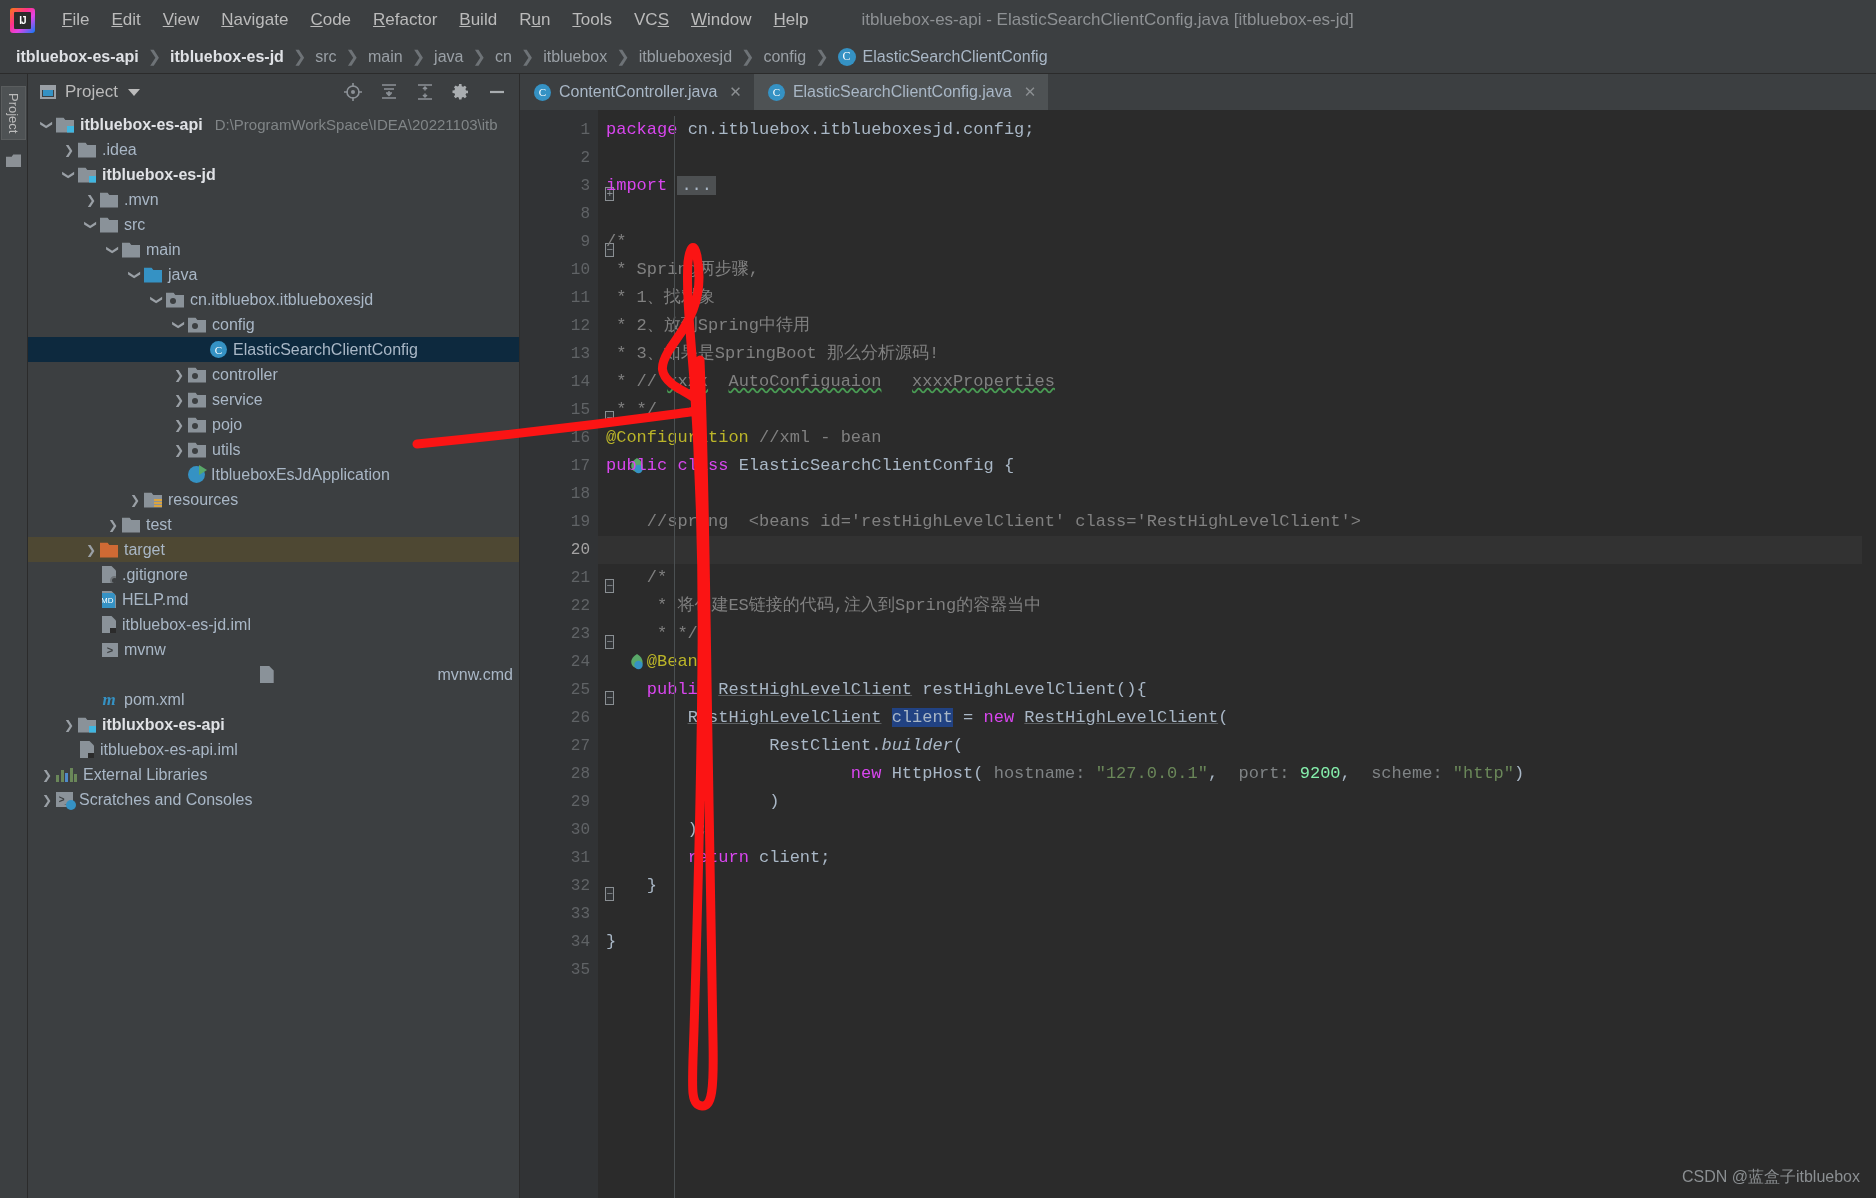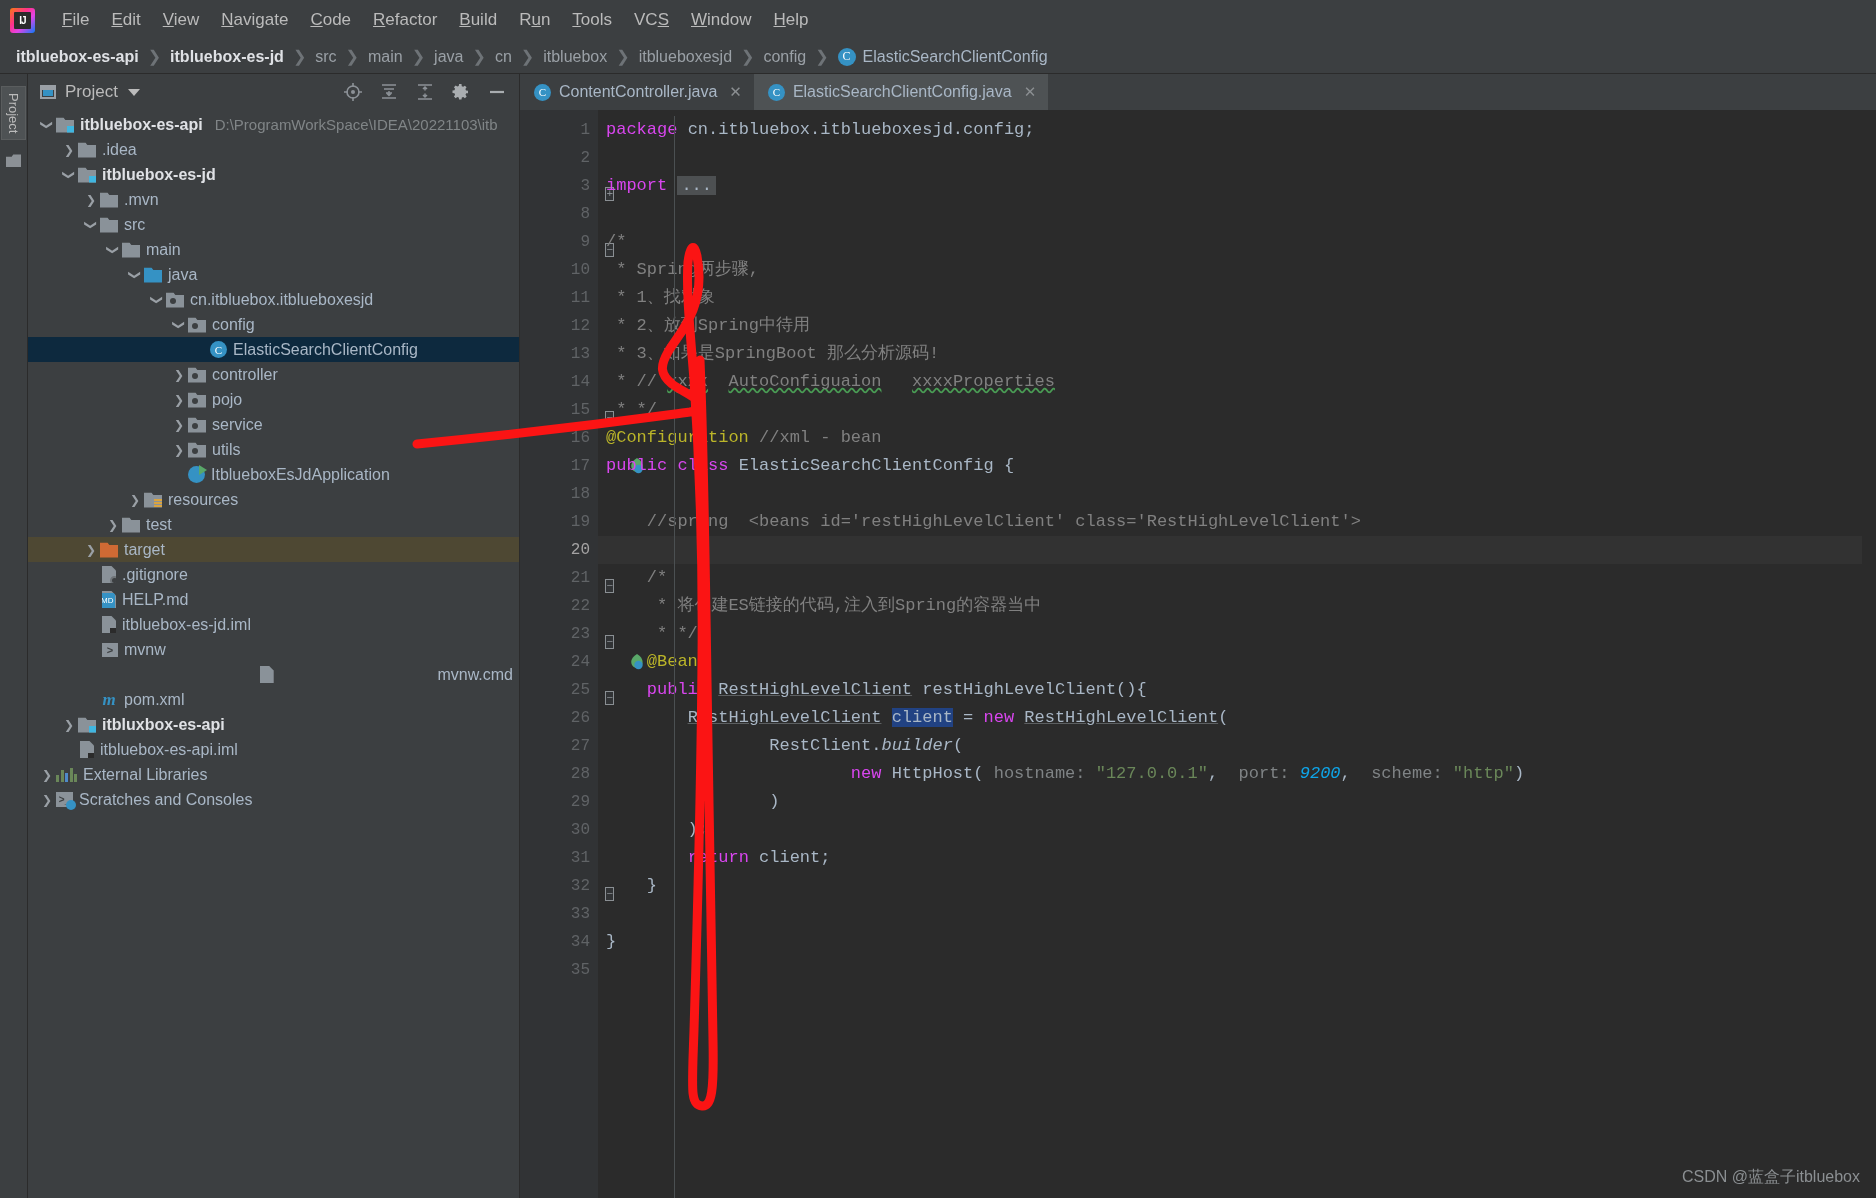--- a/index.html
+++ b/index.html
@@ -190,21 +190,21 @@
   }
   .cline { height: 28px; line-height: 28px; white-space: pre; padding-left: 8px; }
   .cline.cur { background: #323232; }
   .indent-guide {
     position: absolute; left: 76px; top: 6px; bottom: 0; width: 1px; background: #4b5052;
   }
   .k  { color: #d946ef; }             
   .cm { color: #808080; }             
   .an { color: #bbb529; }             
   .st { color: #6a8759; }             
-  .nm { color: #0ea5e9; font-style: italic; }             
+  .nm { color: #86efac; }             
   .ty { color: #a9b7c6; text-decoration: underline; text-decoration-color:#5c5f61; }
   .hint { color: #7f8385; }
   .sel-tok { background: #214283; }
   .sq { text-decoration: underline wavy #499c54; text-decoration-skip-ink: none; }
 
   
   .annot { position: absolute; left: 0; top: 0; width: 1876px; height: 1198px; pointer-events: none; z-index: 50; }
 
   .watermark {
     position: absolute; right: 16px; bottom: 10px; color: #8b8f92; font-size: 16px; z-index: 40;
@@ -225,20 +225,21 @@
         <div class="menu-item"><span class="acc">N</span>avigate</div>
         <div class="menu-item"><span class="acc">C</span>ode</div>
         <div class="menu-item"><span class="acc">R</span>efactor</div>
         <div class="menu-item"><span class="acc">B</span>uild</div>
         <div class="menu-item">R<span class="acc">u</span>n</div>
         <div class="menu-item"><span class="acc">T</span>ools</div>
         <div class="menu-item">VC<span class="acc">S</span></div>
         <div class="menu-item"><span class="acc">W</span>indow</div>
         <div class="menu-item"><span class="acc">H</span>elp</div>
       </div>
+    <div class="win-title">itbluebox-es-api - ElasticSearchClientConfig.java [itbluebox-es-jd]</div>
   </div>
 
   <div class="breadcrumb">
     <div id="crumbs" style="display:flex;align-items:center;">
         <span class="crumb bold">itbluebox-es-api</span>
         <span class="crumb-sep">❯</span>
         <span class="crumb bold">itbluebox-es-jd</span>
         <span class="crumb-sep">❯</span>
         <span class="crumb dim">src</span>
         <span class="crumb-sep">❯</span>
@@ -357,26 +358,26 @@
             <span class="tlabel">ElasticSearchClientConfig</span>
           </div>
           <div class="trow" style="padding-left: 142px;">
             <span class="arrow r"></span>
             <span class="ic ic-pkg"></span>
             <span class="tlabel">controller</span>
           </div>
           <div class="trow" style="padding-left: 142px;">
             <span class="arrow r"></span>
             <span class="ic ic-pkg"></span>
+            <span class="tlabel">service</span>
+          </div>
+          <div class="trow" style="padding-left: 142px;">
+            <span class="arrow r"></span>
+            <span class="ic ic-pkg"></span>
             <span class="tlabel">pojo</span>
-          </div>
-          <div class="trow" style="padding-left: 142px;">
-            <span class="arrow r"></span>
-            <span class="ic ic-pkg"></span>
-            <span class="tlabel">service</span>
           </div>
           <div class="trow" style="padding-left: 142px; align-items: center;">
             <span class="arrow r"></span>
             <span class="ic ic-pkg"></span>
             <span class="tlabel">utils</span>
           </div>
           <div class="trow" style="padding-left: 142px;">
             <span class="arrow "></span>
             <span class="ic-springboot"></span>
             <span class="tlabel">ItblueboxEsJdApplication</span>

